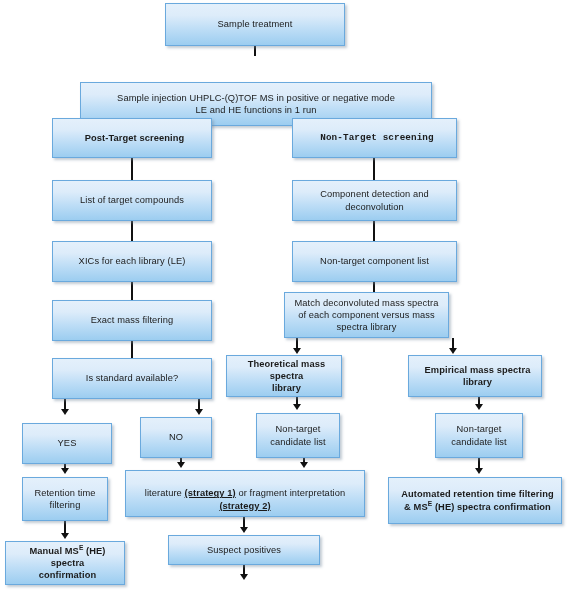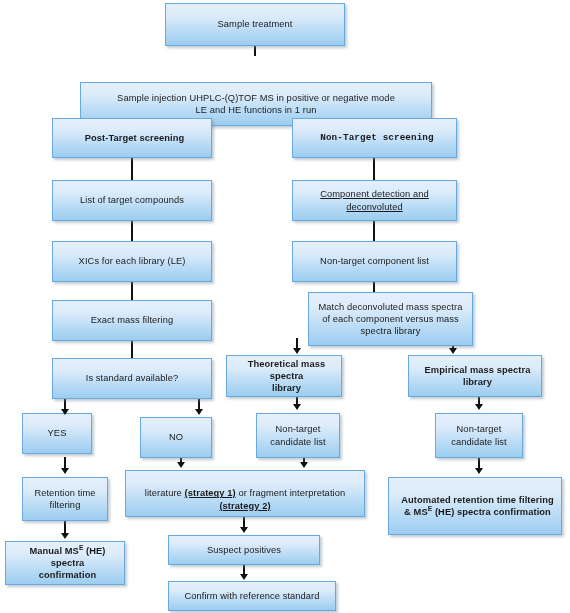--- a/index.html
+++ b/index.html
@@ -80,40 +80,40 @@
   </div>
 
   <div class="node bold" style="left:292px; top:118px; width:165px; height:40px;font-family:Liberation Mono, monospace;">
     <span class="txt">Non-Target screening</span>
   </div>
 
   <div class="node" style="left:52px; top:180px; width:160px; height:41px;">
     <span class="txt">List of target compounds</span>
   </div>
 
-  <div class="node" style="left:292px; top:180px; width:165px; height:41px;text-decoration:underline;">
+  <div class="node" style="left:292px; top:180px; width:165px; height:41px;">
     <span class="txt">
       <span>Component detection and</span><br>
-      <span>deconvoluted</span>
+      <span>deconvolution</span>
     </span>
   </div>
 
   <div class="node" style="left:52px; top:241px; width:160px; height:41px;">
     <span class="txt">XICs for each library (LE)</span>
   </div>
 
   <div class="node" style="left:292px; top:241px; width:165px; height:41px;">
     <span class="txt">Non-target component list</span>
   </div>
 
   <div class="node" style="left:52px; top:300px; width:160px; height:41px;">
     <span class="txt">Exact mass filtering</span>
   </div>
 
-  <div class="node" style="left:308px; top:292px; width:165px; height:54px;">
+  <div class="node" style="left:284px; top:292px; width:165px; height:46px;">
     <span class="txt">
       <span>Match deconvoluted mass spectra</span><br>
       <span>of each component versus mass</span><br>
       <span>spectra library</span>
     </span>
   </div>
 
   <div class="node" style="left:52px; top:358px; width:160px; height:41px;">
     <span class="txt">Is  standard available?</span>
   </div>
@@ -125,21 +125,21 @@
     </span>
   </div>
 
   <div class="node bold" style="left:408px; top:355px; width:134px; height:42px;">
     <span class="txt">
       <span>Empirical mass spectra</span><br>
       <span>library</span>
     </span>
   </div>
 
-  <div class="node" style="left:22px; top:413px; width:70px; height:41px;">
+  <div class="node" style="left:22px; top:423px; width:90px; height:41px;">
     <span class="txt">YES</span>
   </div>
 
   <div class="node" style="left:140px; top:417px; width:72px; height:41px;">
     <span class="txt">NO</span>
   </div>
 
   <div class="node" style="left:256px; top:413px; width:84px; height:45px;">
     <span class="txt">
       <span>Non-target</span><br>
@@ -162,41 +162,38 @@
   </div>
 
   <div class="node" style="left:125px; top:470px; width:240px; height:47px;">
     <span class="txt">
       <br>
       <span>literature </span><b>(strategy 1)</b><span> or fragment interpretation</span><br>
       <b>(strategy 2)</b>
     </span>
   </div>
 
-  <div class="node bold" style="left:388px; top:477px; width:174px; height:58px;">
+  <div class="node bold" style="left:388px; top:477px; width:174px; height:47px;">
     <span class="txt">
       <span>Automated  retention time filtering</span><br>
       <span>&amp; MS</span><sup>E</sup><span> (HE) spectra confirmation</span>
     </span>
   </div>
 
   <div class="node bold" style="left:5px; top:541px; width:120px; height:44px;">
     <span class="txt">
       <span>Manual MS</span><sup>E</sup><span> (HE) spectra</span><br>
       <span>confirmation</span>
     </span>
   </div>
 
   <div class="node" style="left:168px; top:535px; width:152px; height:30px;">
     <span class="txt">Suspect positives</span>
   </div>
 
-  <div class="node" style="left:168px; top:581px; width:168px; height:30px;">
-    <span class="txt">Confirm with reference standard</span>
-  </div>
 
   <div class="vline" style="left:254px; top:45px; height:11px;"></div>
 
   <div class="vline" style="left:254px; top:98px; height:9px;"></div>
   <div class="hline" style="left:131px; top:105px; width:245px;"></div>
   <div class="vline" style="left:131px; top:105px; height:14px;"></div>
   <div class="vline" style="left:373px; top:105px; height:14px;"></div>
 
   <div class="vline" style="left:131px; top:157px; height:24px;"></div>
   <div class="vline" style="left:131px; top:220px; height:22px;"></div>

